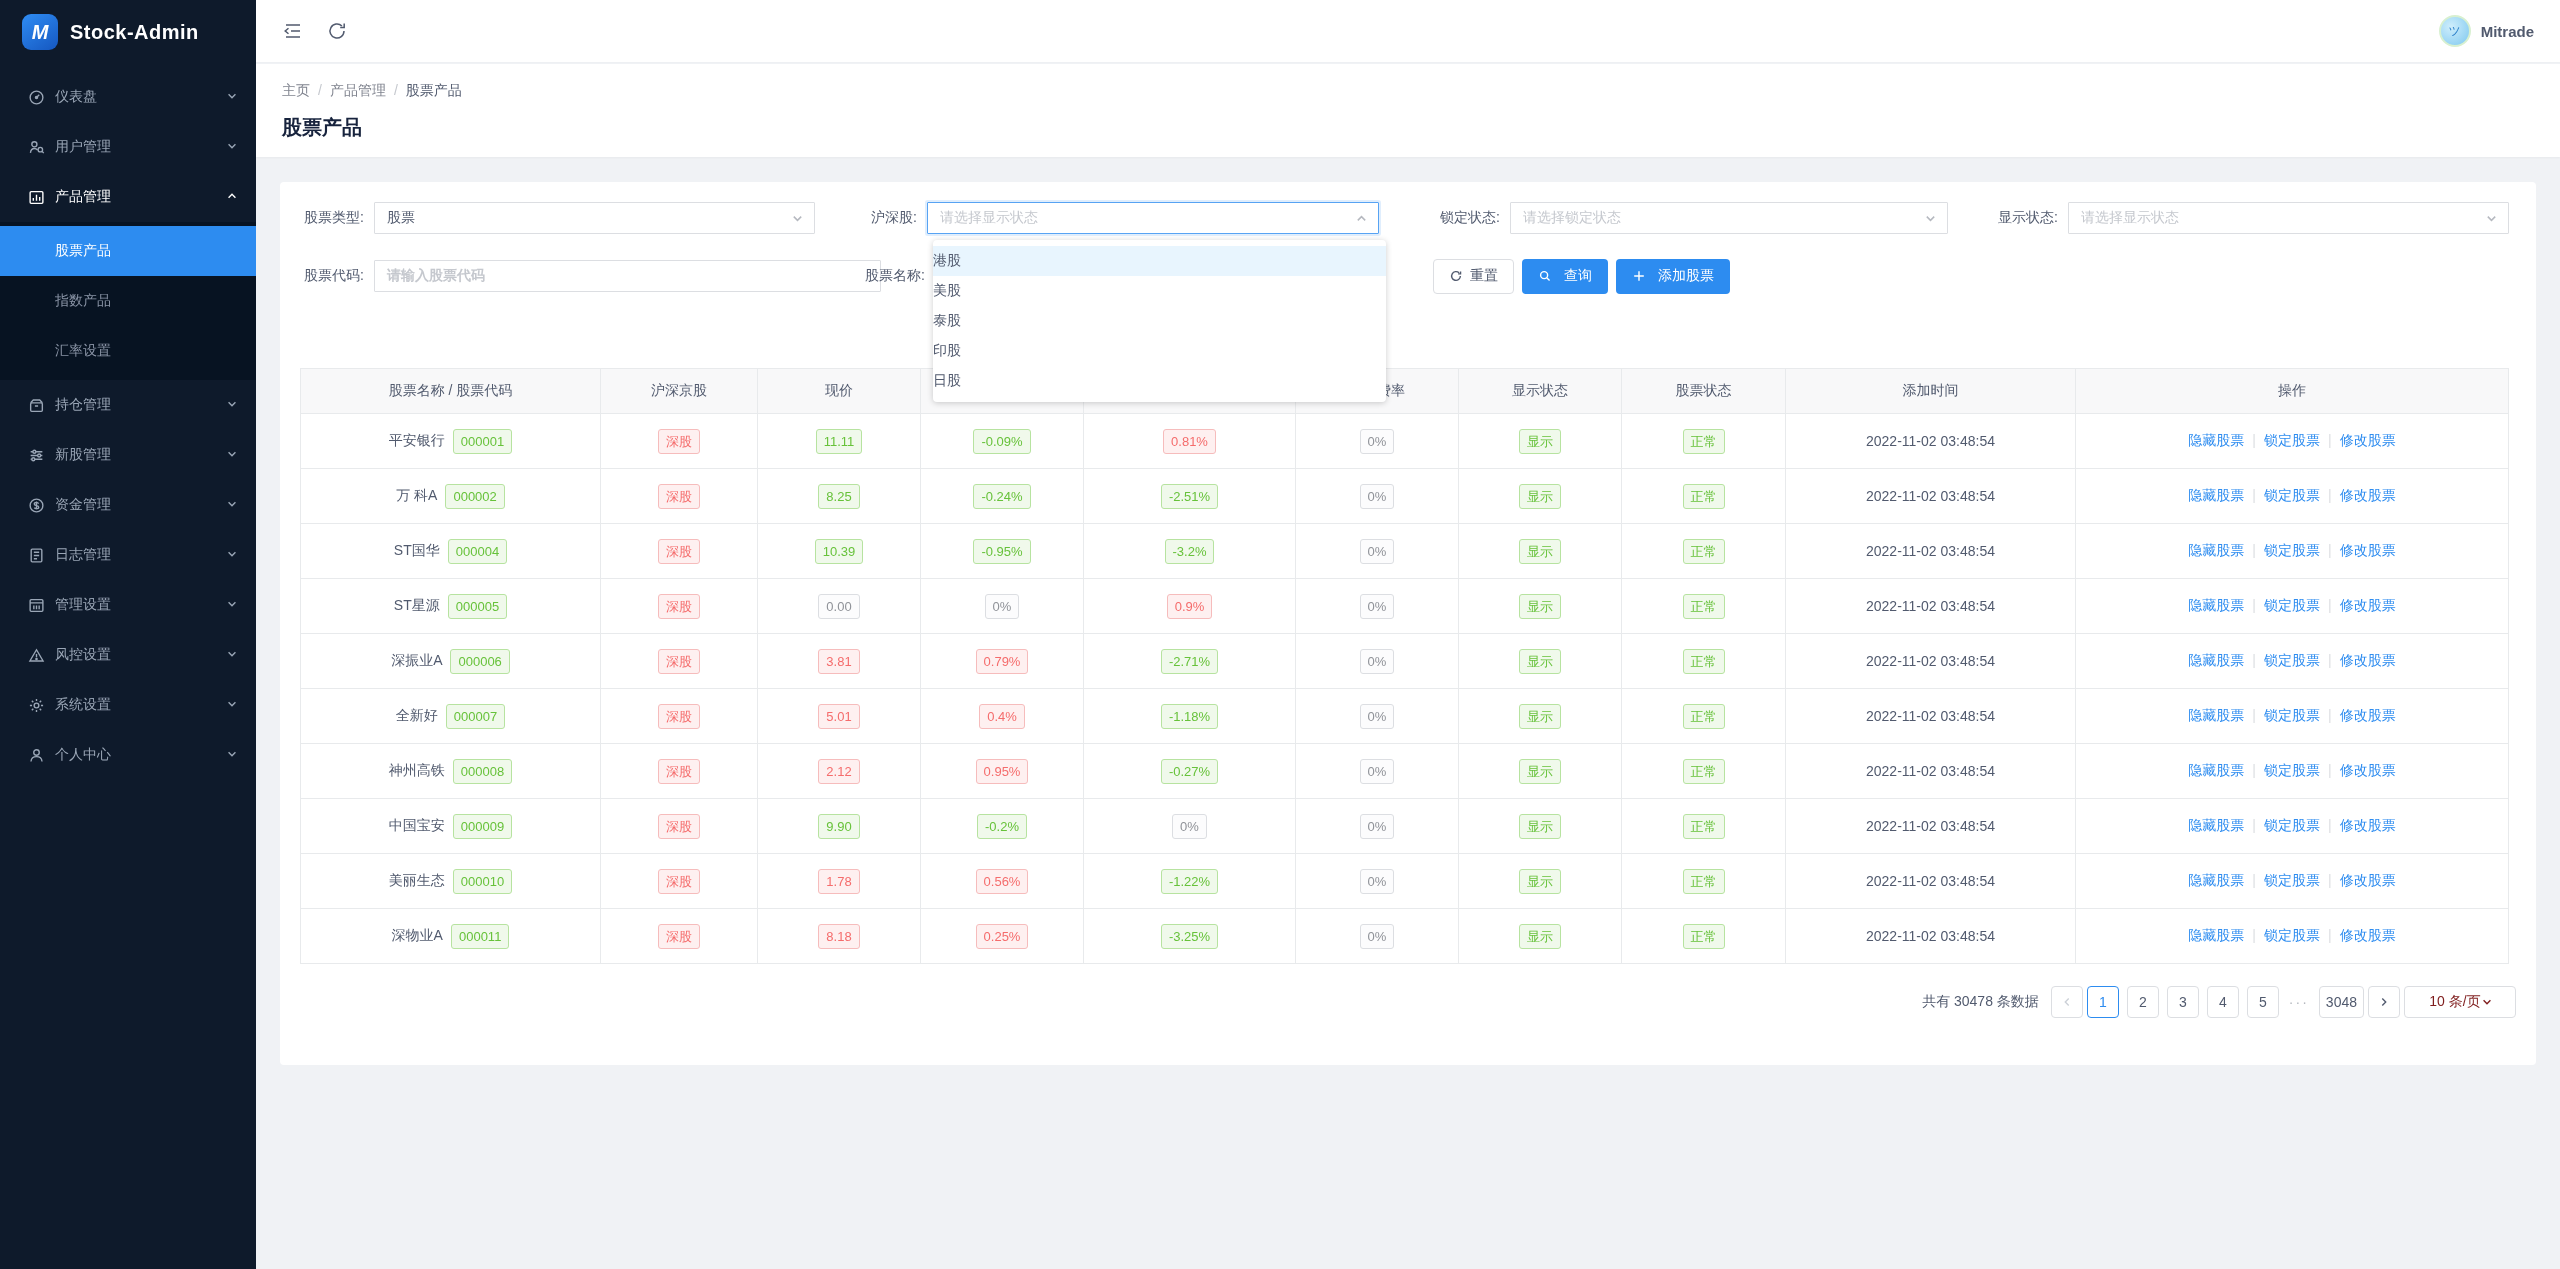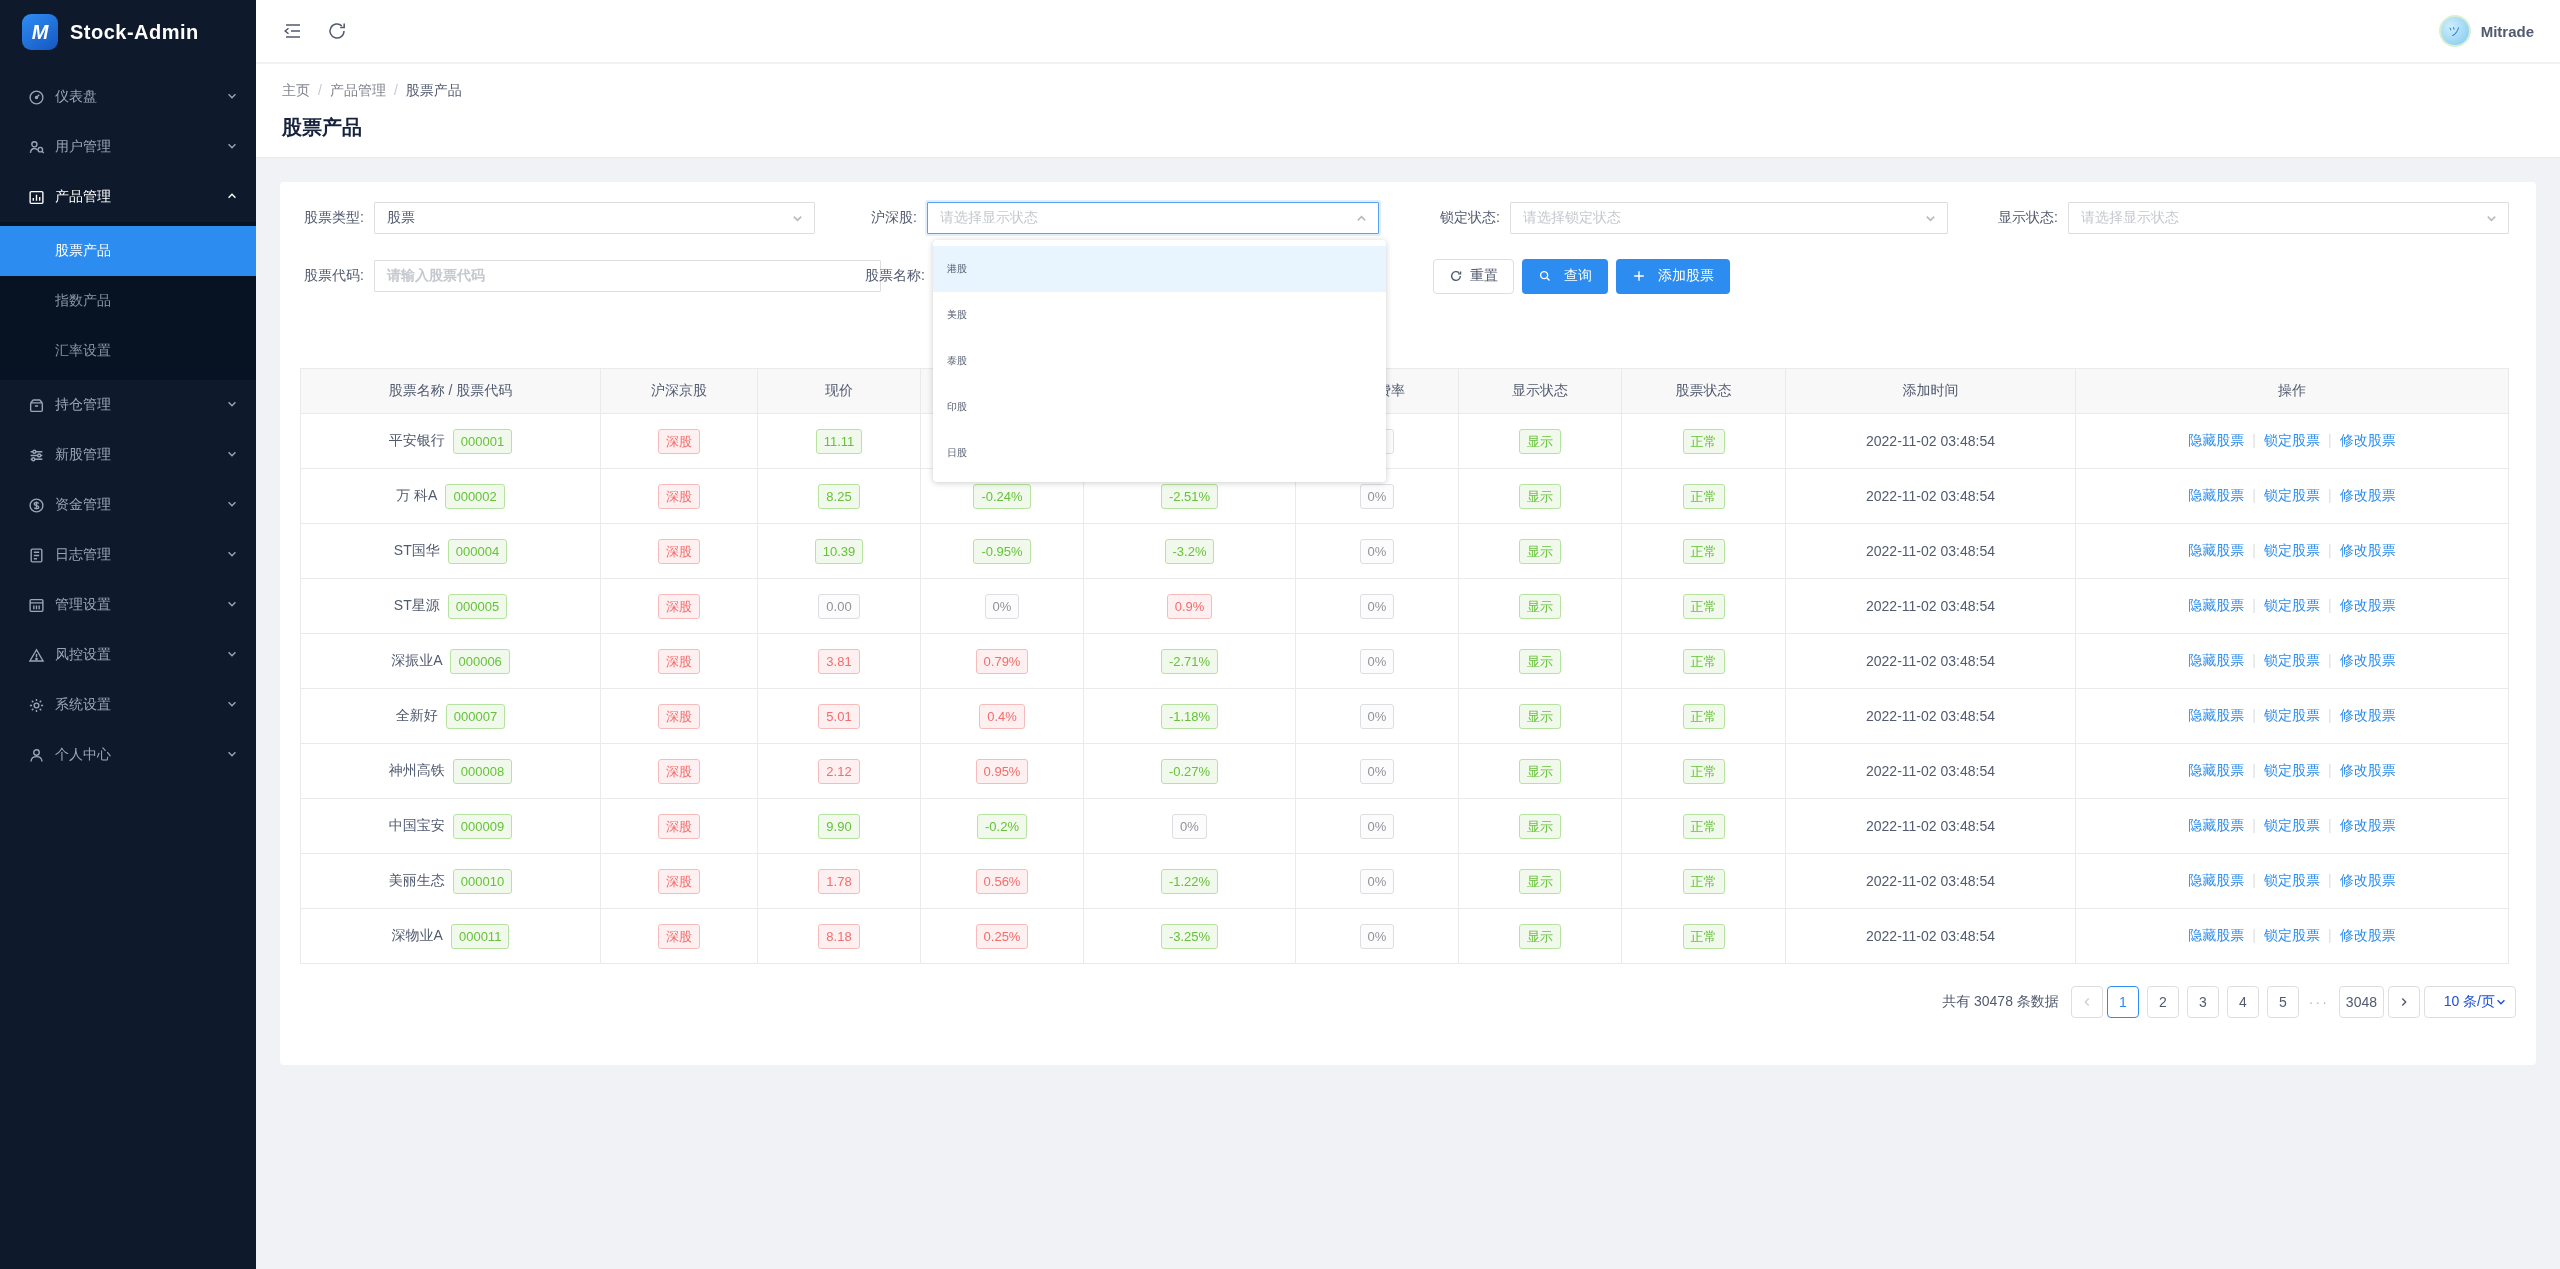--- a/index.html
+++ b/index.html
@@ -48,21 +48,21 @@
   .control .caret svg { width:13px; height:13px; stroke:currentColor; fill:none; stroke-width:1.6; }
   .control.focused { border-color:#57a3f3; box-shadow:0 0 0 2px rgba(45,140,240,.15); }
 
   .btn { height:35px; border-radius:4px; display:inline-flex; align-items:center; justify-content:center; gap:7px; font-size:14px; cursor:pointer; padding:0 15px; border:1px solid transparent; }
   .btn svg { width:14px; height:14px; stroke:currentColor; fill:none; stroke-width:1.6; }
   .btn-default { background:#fff; border-color:#dcdee2; color:#515a6e; }
   .btn-primary { background:#2d8cf0; color:#fff;gap:12px; }
 
   
   .dropdown { position:absolute; left:933px; top:240px; width:453px; background:#fff; border-radius:4px; box-shadow:0 1px 6px rgba(0,0,0,.2); padding:6px 0; z-index:20; }
-  .dd-option { height:46px; display:flex; align-items:center; padding-left:14px; font-size:10px; color:#515a6e; cursor:pointer; }
+  .dd-option { height:30px; display:flex; align-items:center; padding-left:0; font-size:14px; color:#515a6e; cursor:pointer; }
   .dd-option.hl { background:#e8f5fe; }
 
   
   table.grid { border-collapse:collapse; table-layout:fixed; width:2208px; }
   table.grid th, table.grid td { border:1px solid #e8eaec; text-align:center; font-weight:normal; font-size:14px; color:#515a6e; }
   table.grid th { background:#f8f8f9; height:45px; }
   table.grid td { height:55px; }
   .badge { display:inline-block; padding:5px 7px; min-width:30px; border-radius:3px; font-size:13px; line-height:1; border:1px solid; }
   .b-green { color:#67c23a; background:#f0f9eb; border-color:#b7e3a0; }
   .b-red { color:#f56c6c; background:#fef0f0; border-color:#f6bcbc; }
@@ -71,21 +71,21 @@
   .op-link { color:#2d8cf0; cursor:pointer; text-decoration:none; }
   .op-sep { color:#dcdee2; margin:0 8px; }
 
   
   .pager { margin-top:22px; display:flex; justify-content:flex-end; align-items:center; gap:4px; }
   .pager .total { margin-right:8px; color:#515a6e; }
   .pg-btn { min-width:32px; height:32px; border:1px solid #dcdee2; border-radius:4px; background:#fff; display:inline-flex; align-items:center; justify-content:center; font-size:14px; color:#515a6e; cursor:pointer; padding:0 6px; }
   .pg-btn.active { border-color:#2d8cf0; color:#2d8cf0; }
   .pg-btn.disabled { color:#ccd0d7; cursor:default; }
   .pg-ellipsis { width:32px; text-align:center; color:#b5b8bf; letter-spacing:2px; }
-  .pg-size { width:92px; justify-content:flex-end; display:inline-flex; align-items:center; padding:0 8px 0 10px; height:32px; border:1px solid #dcdee2; border-radius:4px; background:#fff; color:#1d4ed8; cursor:pointer; }
+  .pg-size { width:112px; justify-content:center; display:inline-flex; align-items:center; padding:0 8px 0 10px; height:32px; border:1px solid #dcdee2; border-radius:4px; background:#fff; color:#7f1d1d; cursor:pointer; }
   .pg-size svg, .pg-btn svg { width:12px; height:12px; stroke:currentColor; fill:none; stroke-width:1.6; }
 </style>
 </head>
 <body>
 
 <aside class="sidebar">
   <div class="logo-row">
     <div class="logo-box">M</div>
     <div class="logo-title">Stock-Admin</div>
   </div>

